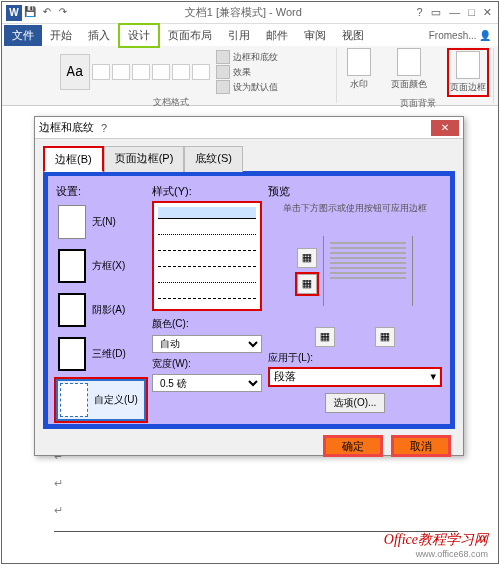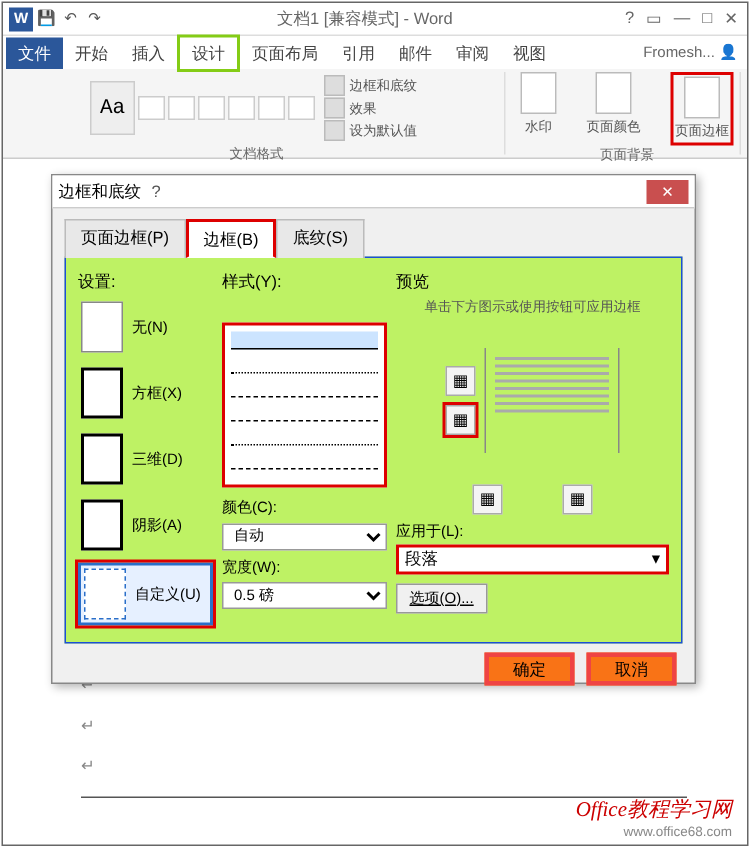--- a/index.html
+++ b/index.html
@@ -39,33 +39,33 @@
   
   .dialog { position: absolute; left: 32px; top: 114px; width: 430px; height: 340px; border: 1px solid #888; background: #f0f0f0; box-shadow: 2px 2px 6px rgba(0,0,0,0.3); z-index: 10; }
   .dlg-title { height: 22px; background: #fff; display: flex; align-items: center; padding: 0 4px; font-size: 11px; border-bottom: 1px solid #ccc; }
   .dlg-close { margin-left: auto; width: 28px; height: 16px; background: #c94f4f; color: #fff; display: flex; align-items: center; justify-content: center; font-size: 10px; }
   .dlg-q { width: 20px; text-align: center; color: #555; font-size: 11px; }
 
   .dlg-tabs { display: flex; padding: 6px 8px 0; gap: 0; }
   .dtab { padding: 4px 10px; font-size: 11px; background: #e8e8e8; border: 1px solid #bbb; border-bottom: none; position: relative; top: 1px; }
   .dtab.active { background: #fff; border: 2px solid #d00; border-bottom: 1px solid #fff; }
 
-  .dlg-body { background: #bef264; margin: 0 8px 6px; border: 1px solid #1d4ed8; height: 258px; padding: 8px; display: flex; gap: 6px; }
+  .dlg-body { background: #c4b5fd; margin: 0 8px 6px; border: 5px solid #1d4ed8; height: 258px; padding: 8px; display: flex; gap: 6px; }
 
   .col-set { width: 90px; }
   .col-set h4 { font-size: 11px; font-weight: normal; margin-bottom: 4px; }
   .setopt { display: flex; align-items: center; gap: 6px; margin-bottom: 6px; padding: 2px; cursor: pointer; }
   .setopt.sel { border: 2px solid #2a6fc9; background: #e6f0ff; }
   .setopt.redbox { outline: 2px solid #d00; }
   .set-thumb { width: 28px; height: 34px; border: 1px solid #888; background: #fff; position: relative; }
   .set-thumb.shadow::after { content: ''; position: absolute; right: -3px; bottom: -3px; width: 28px; height: 34px; background: #888; z-index: -1; }
   .set-label { font-size: 10px; }
 
   .col-style { width: 110px; }
-  .col-style h4 { font-size: 11px; font-weight: normal; margin-bottom: 20px; }
+  .col-style h4 { font-size: 11px; font-weight: normal; margin-bottom: 2px; }
   .style-list { border: 2px solid #d00; height: 110px; padding: 4px; background: #fff; margin-bottom: 6px; overflow: hidden; }
   .sline { height: 12px; border-bottom: 1px solid #000; margin-bottom: 4px; }
   .sline.dash { border-bottom: 1px dashed #000; }
   .sline.dot { border-bottom: 1px dotted #000; }
   .sline.sel { background: #cce4ff; }
   .flabel { font-size: 10px; margin-bottom: 2px; }
   .fsel { width: 100%; height: 18px; font-size: 10px; border: 1px solid #999; background: #fff; padding: 0 3px; }
 
   .col-prev { flex: 1; }
   .col-prev h4 { font-size: 11px; font-weight: normal; margin-bottom: 4px; }
@@ -73,21 +73,21 @@
   .prev-area { position: relative; height: 100px; display: flex; align-items: center; justify-content: center; gap: 6px; margin-bottom: 6px; }
   .prev-page { width: 90px; height: 70px; border-left: 1px solid #888; border-right: 1px solid #888; padding: 6px; }
   .prev-page .pl { height: 2px; background: #aaa; margin-bottom: 3px; }
   .side-btn { width: 20px; height: 20px; border: 1px solid #aaa; background: #f4f4f4; display: flex; align-items: center; justify-content: center; font-size: 11px; }
   .side-btn.red { outline: 2px solid #d00; }
   .side-col { display: flex; flex-direction: column; gap: 6px; }
   .btm-btns { display: flex; justify-content: center; gap: 40px; }
 
   .apply-row { margin-top: 4px; }
   .apply-sel { width: 100%; height: 20px; border: 2px solid #d00; background: #fff; font-size: 11px; padding: 0 4px; display: flex; align-items: center; justify-content: space-between; }
-  .opt-btn { margin-top: 6px; display: flex; justify-content: flex-start; text-decoration: underline; }
+  .opt-btn { margin-top: 6px; display: flex; justify-content: center; }
   .opt-btn button { font-size: 10px; padding: 2px 8px; border: 1px solid #999; background: #f0f0f0; }
 
   .dlg-foot { display: flex; justify-content: flex-end; gap: 8px; padding: 0 12px 8px; }
   .dlg-foot button { width: 60px; height: 22px; font-size: 11px; border: 3px solid #ef4444; background: #f97316; }
 
   
   .doc { position: absolute; left: 52px; top: 448px; width: 404px; }
   .doc-q { font-size: 11px; color: #888; margin-bottom: 14px; }
   .doc-line { border-bottom: 1px solid #555; margin-top: 2px; }
 
@@ -179,42 +179,42 @@
     </div>
   </div>
 
   <div class="dialog">
     <div class="dlg-title">
       <span>边框和底纹</span>
       <span class="dlg-q">?</span>
       <span class="dlg-close">✕</span>
     </div>
     <div class="dlg-tabs">
+      <div class="dtab active">边框(B)</div>
       <div class="dtab">页面边框(P)</div>
-      <div class="dtab active">边框(B)</div>
       <div class="dtab">底纹(S)</div>
     </div>
     <div class="dlg-body">
       <div class="col-set">
         <h4>设置:</h4>
         <div class="setopt">
             <div class="set-thumb"></div>
             <span class="set-label">无(N)</span>
           </div>
         <div class="setopt">
             <div class="set-thumb" style="border:2px solid #000"></div>
             <span class="set-label">方框(X)</span>
           </div>
         <div class="setopt">
+            <div class="set-thumb shadow" style="border:2px solid #000"></div>
+            <span class="set-label">阴影(A)</span>
+          </div>
+        <div class="setopt">
             <div class="set-thumb" style="border:2px solid #000"></div>
             <span class="set-label">三维(D)</span>
-          </div>
-        <div class="setopt">
-            <div class="set-thumb shadow" style="border:2px solid #000"></div>
-            <span class="set-label">阴影(A)</span>
           </div>
         <div class="setopt sel redbox">
             <div class="set-thumb" style="border:1px dashed #2a6fc9"></div>
             <span class="set-label">自定义(U)</span>
           </div>
       </div>
 
       <div class="col-style">
         <h4>样式(Y):</h4>
         <div class="style-list">

